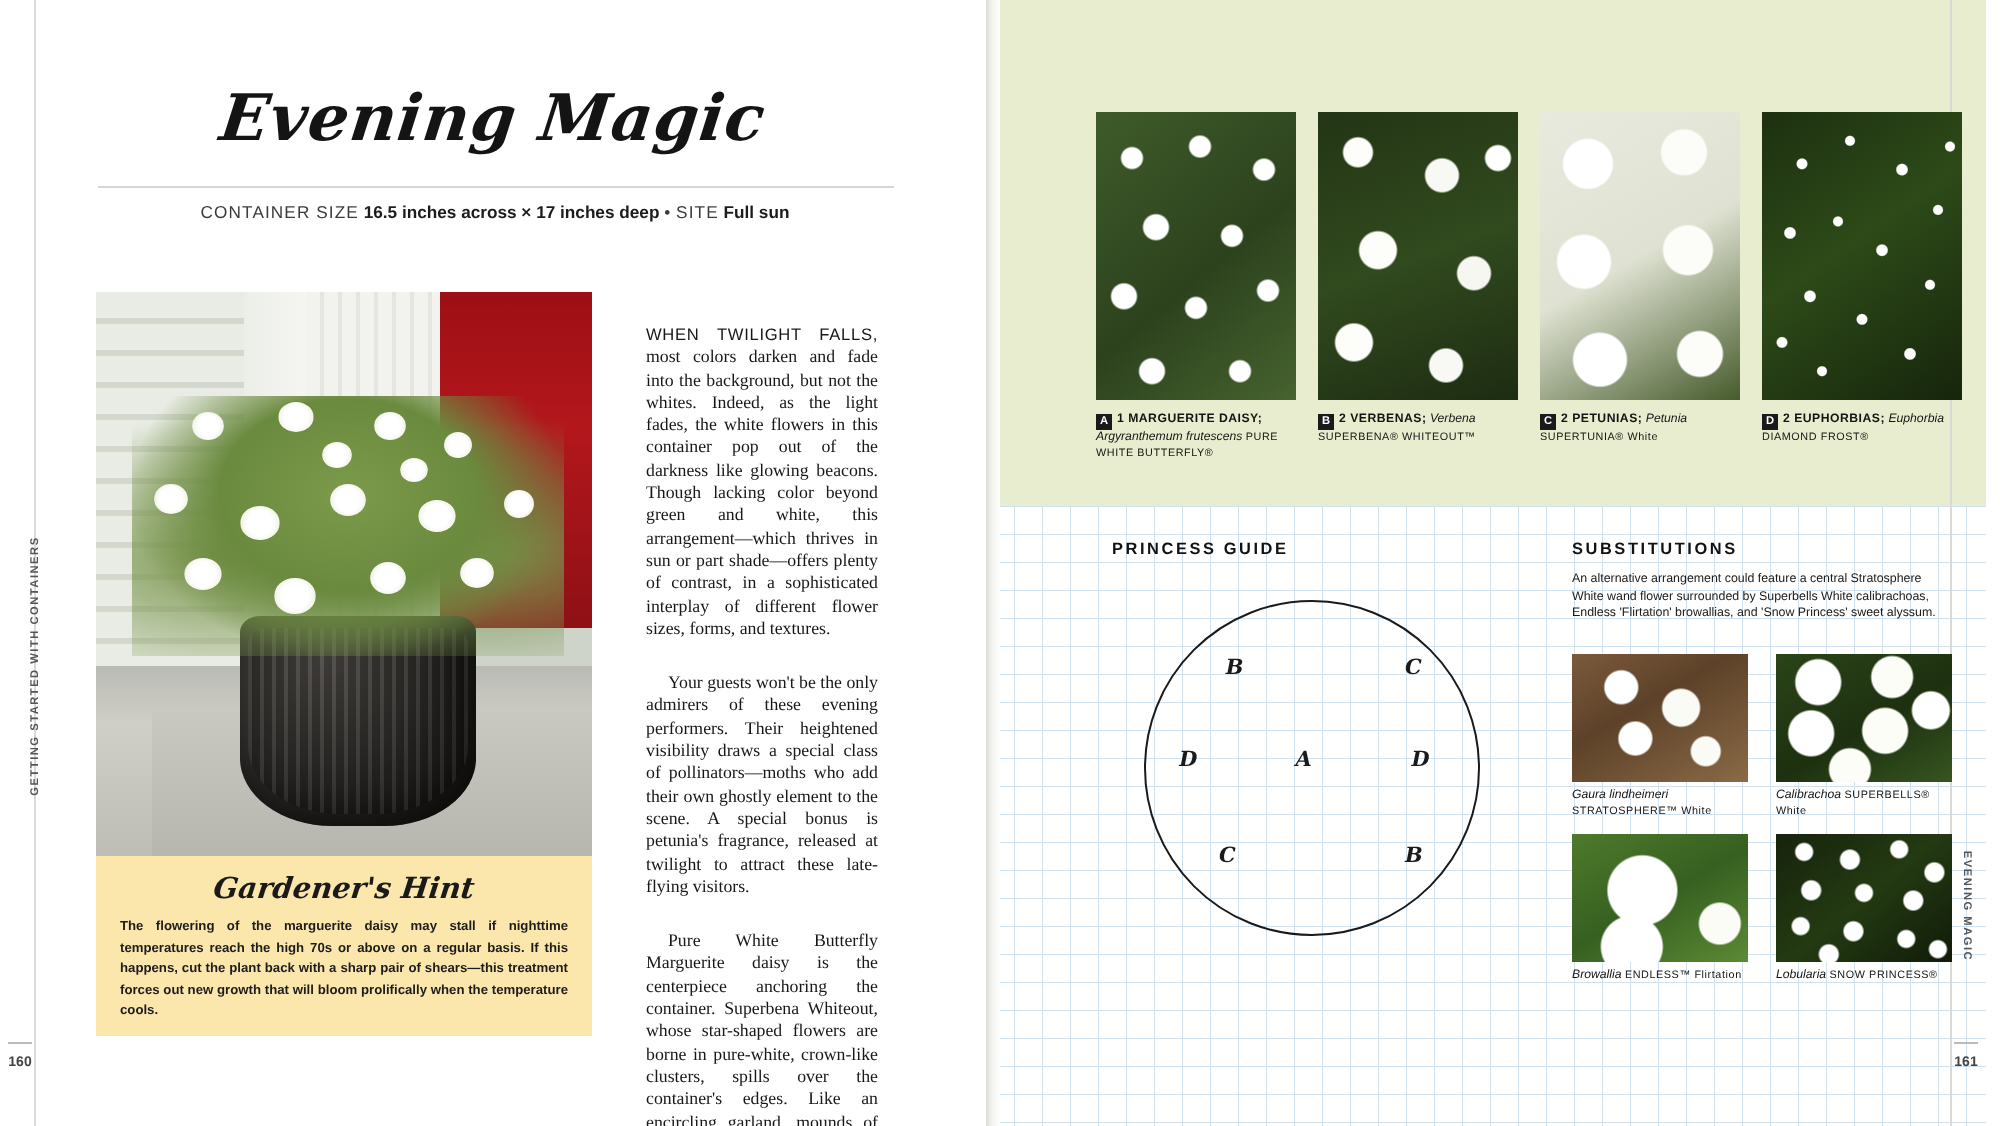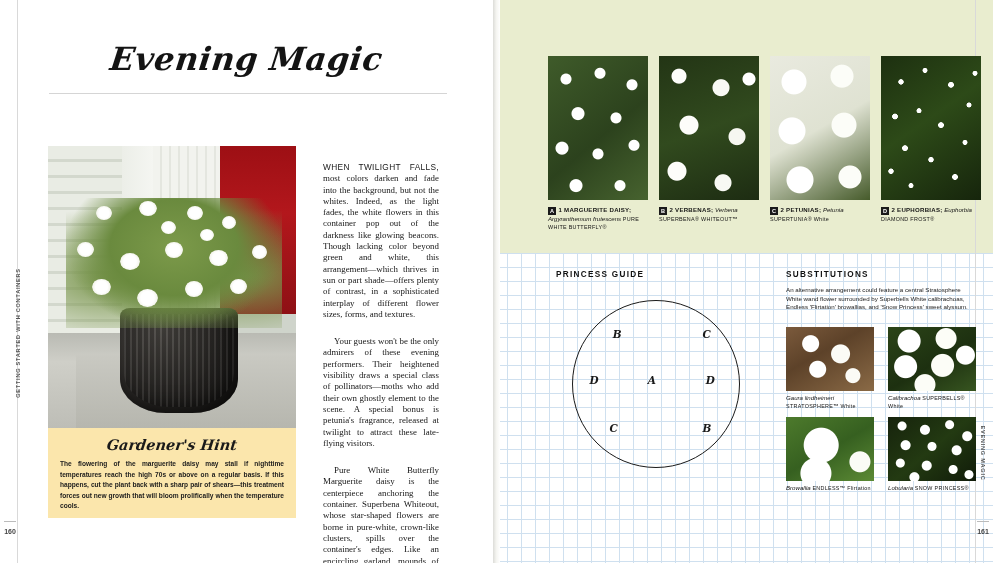--- a/index.html
+++ b/index.html
@@ -415,20 +415,27 @@
 
     <div class="vert-running">GETTING STARTED WITH CONTAINERS</div>
     <div class="folio-rule-left"></div>
     <div class="folio-left">160</div>
 
     <div class="title-script">Evening Magic</div>
 
     <div class="title-rule"></div>
 
     <div class="meta-block">
+      <div class="meta-line">
+        <span class="meta-label">CONTAINER SIZE</span>
+        <span class="meta-val">16.5 inches across × 17 inches deep</span>
+        <span class="meta-label">•</span>
+        <span class="meta-label">SITE</span>
+        <span class="meta-val">Full sun</span>
+      </div>
     </div>
 
     <div class="hero-photo">
       <div class="hp-siding"></div>
       <div class="hp-trim"></div>
       <div class="hp-wall"></div>
       <div class="hp-door">
         
       </div>
       <div class="hp-ground"></div>

